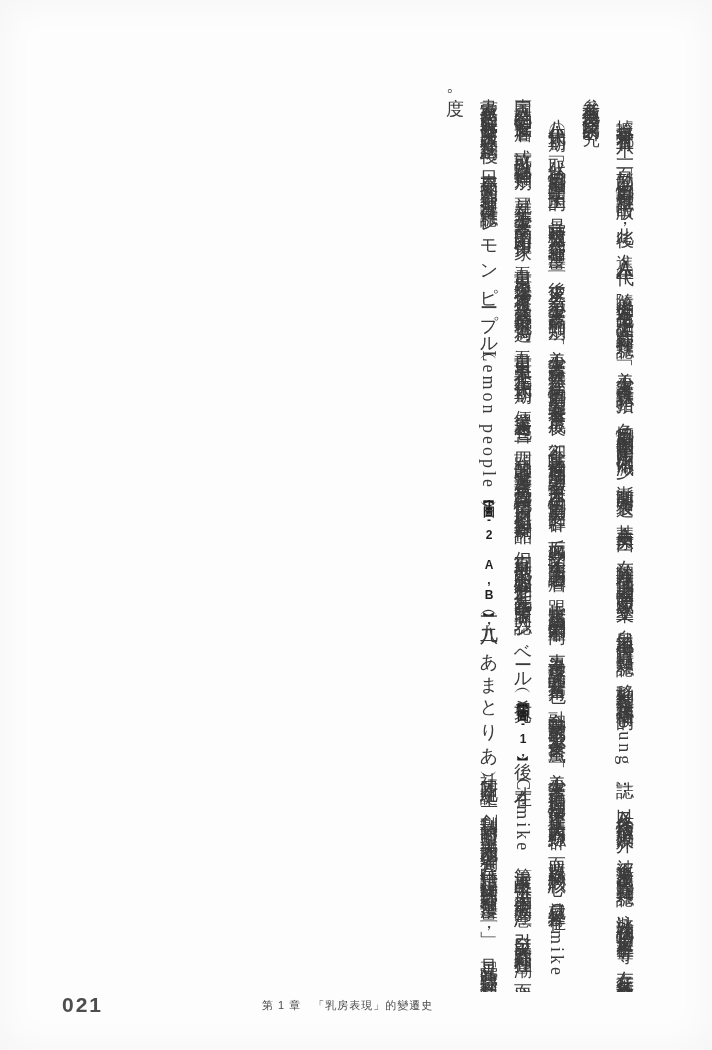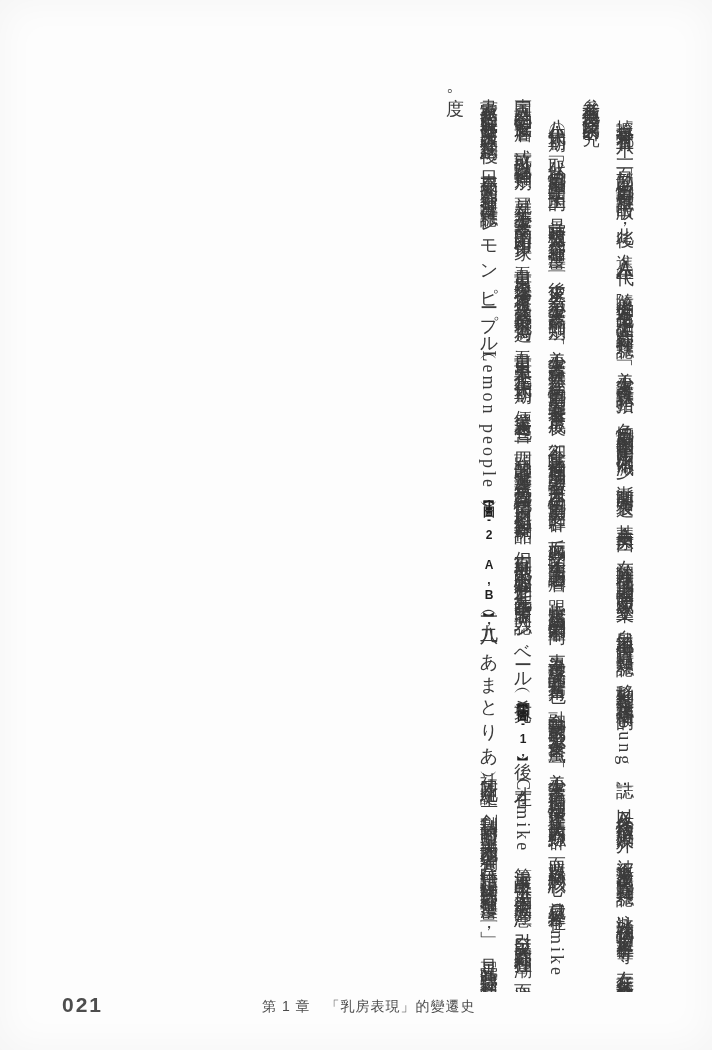--- a/index.html
+++ b/index.html
@@ -59,21 +59,21 @@
     font-size: 21px;
     font-weight: 700;
     letter-spacing: 2px;
     color: #4d4d4d;
     font-family: "Liberation Sans", "DejaVu Sans", sans-serif;
   }
   .chapter {
     position: absolute;
     left: 262px;
     top: 5px;
-    font-size: 14px;
+    font-size: 11px;
     letter-spacing: 1px;
     color: #4a4a4a;
     font-family: "Liberation Sans", "DejaVu Sans", sans-serif;
   }
 </style>
 </head>
 <body>
 
 <div class="page">
 

